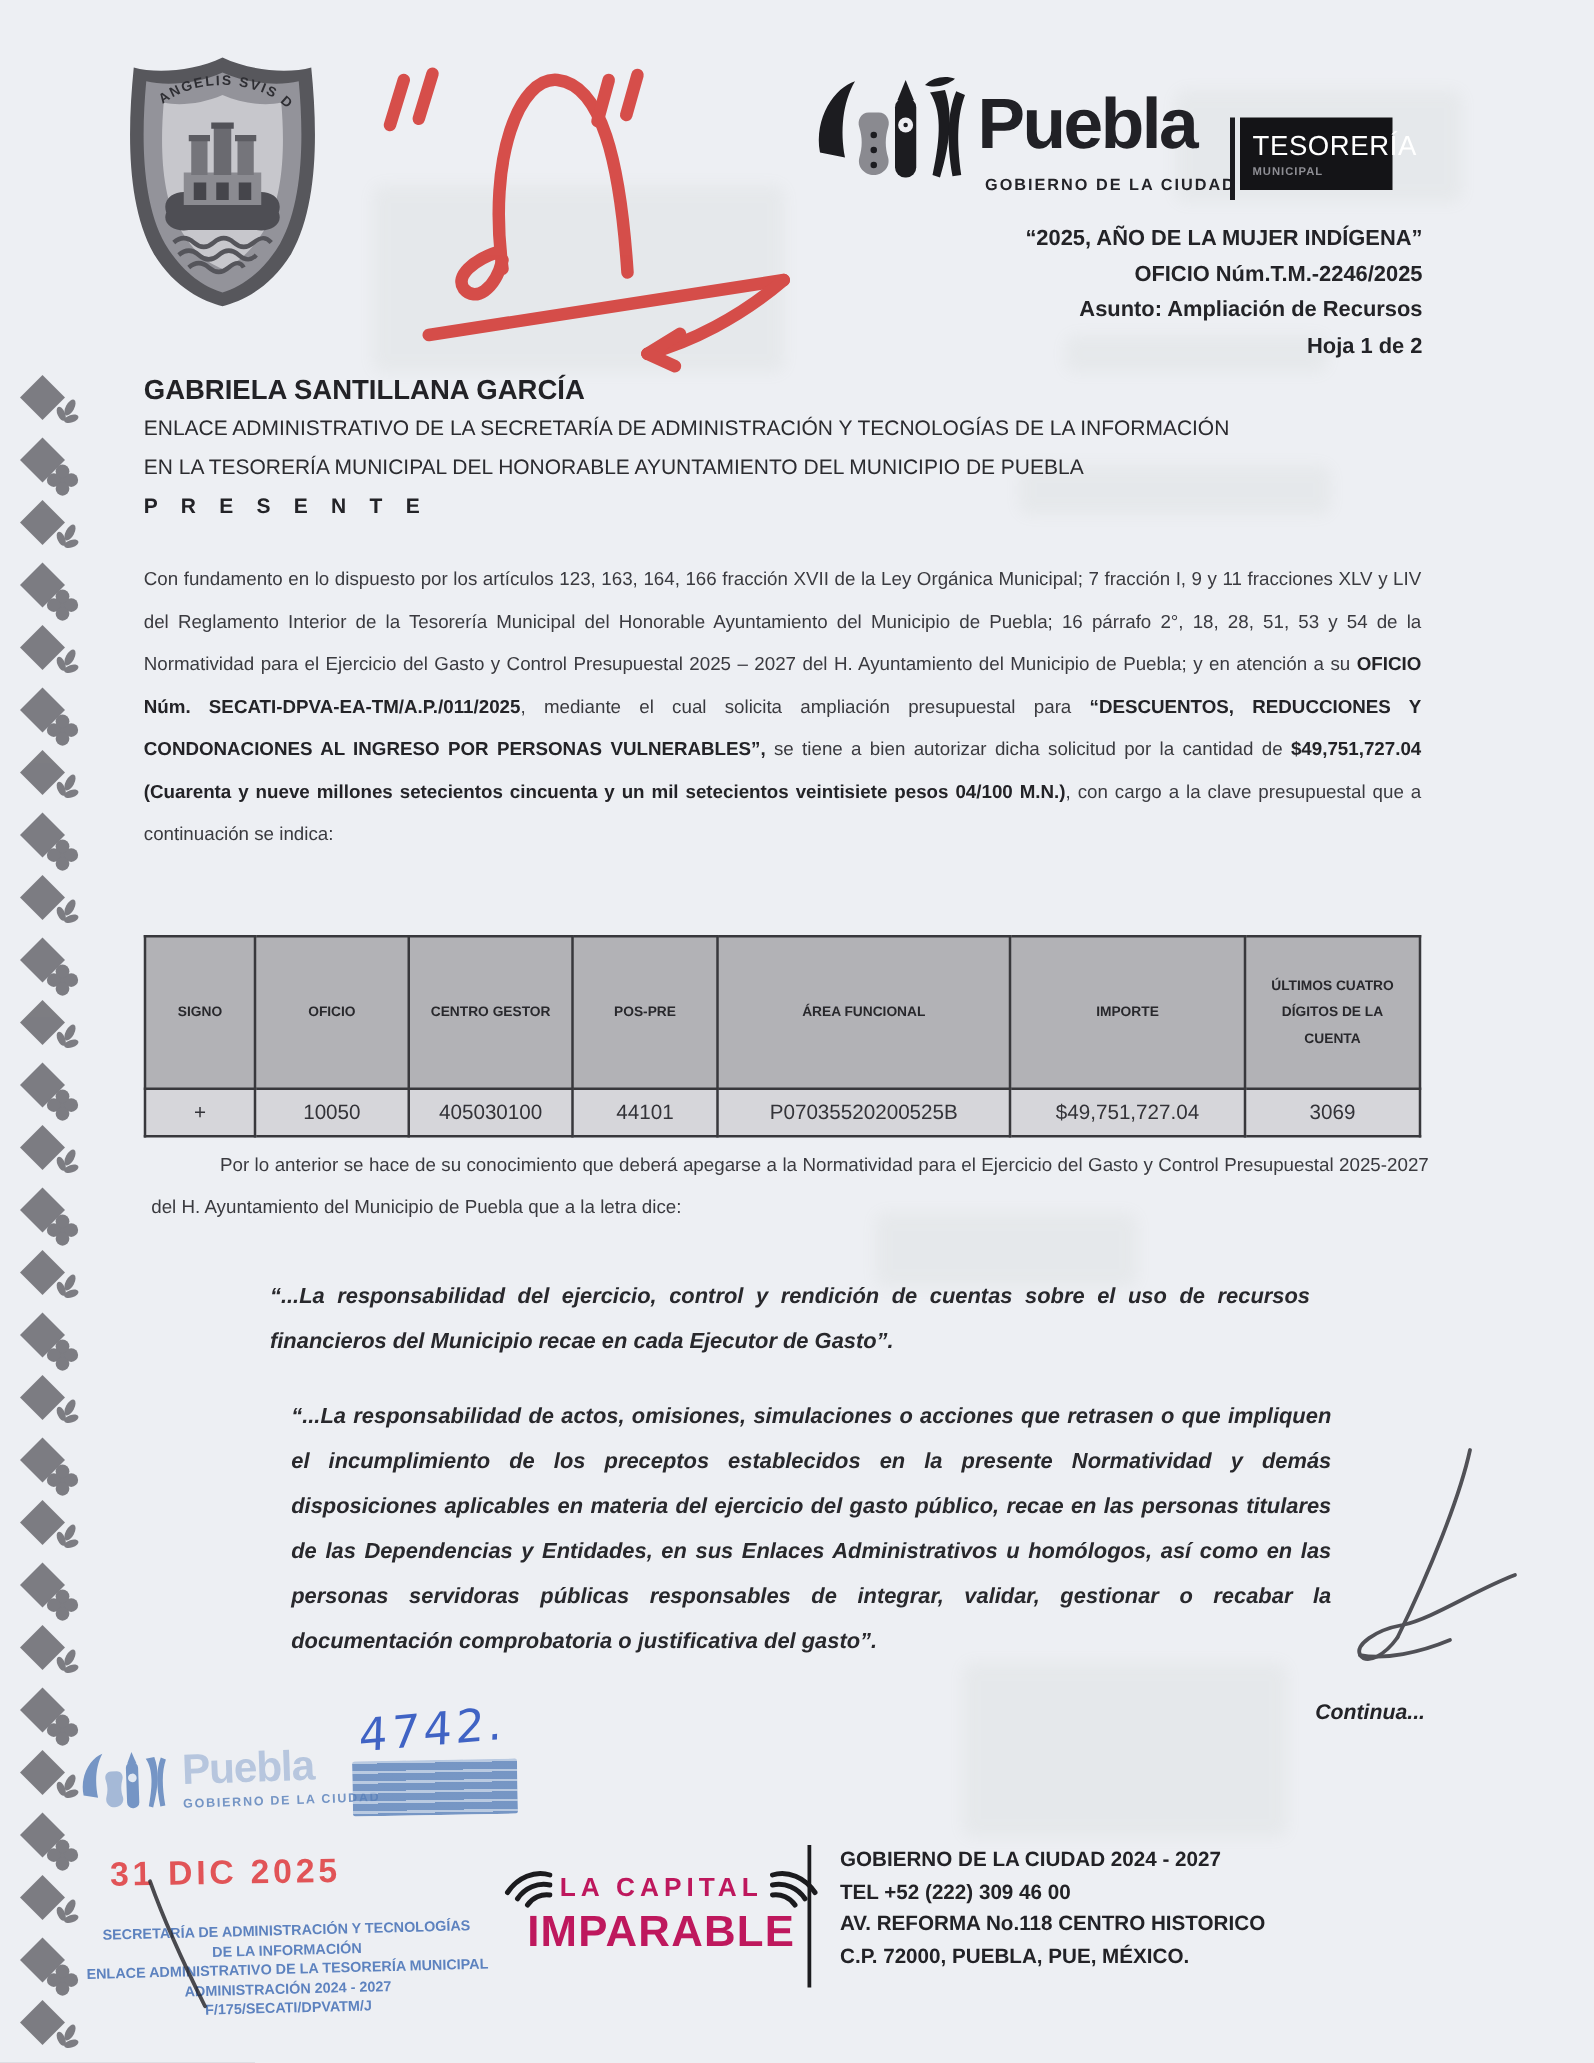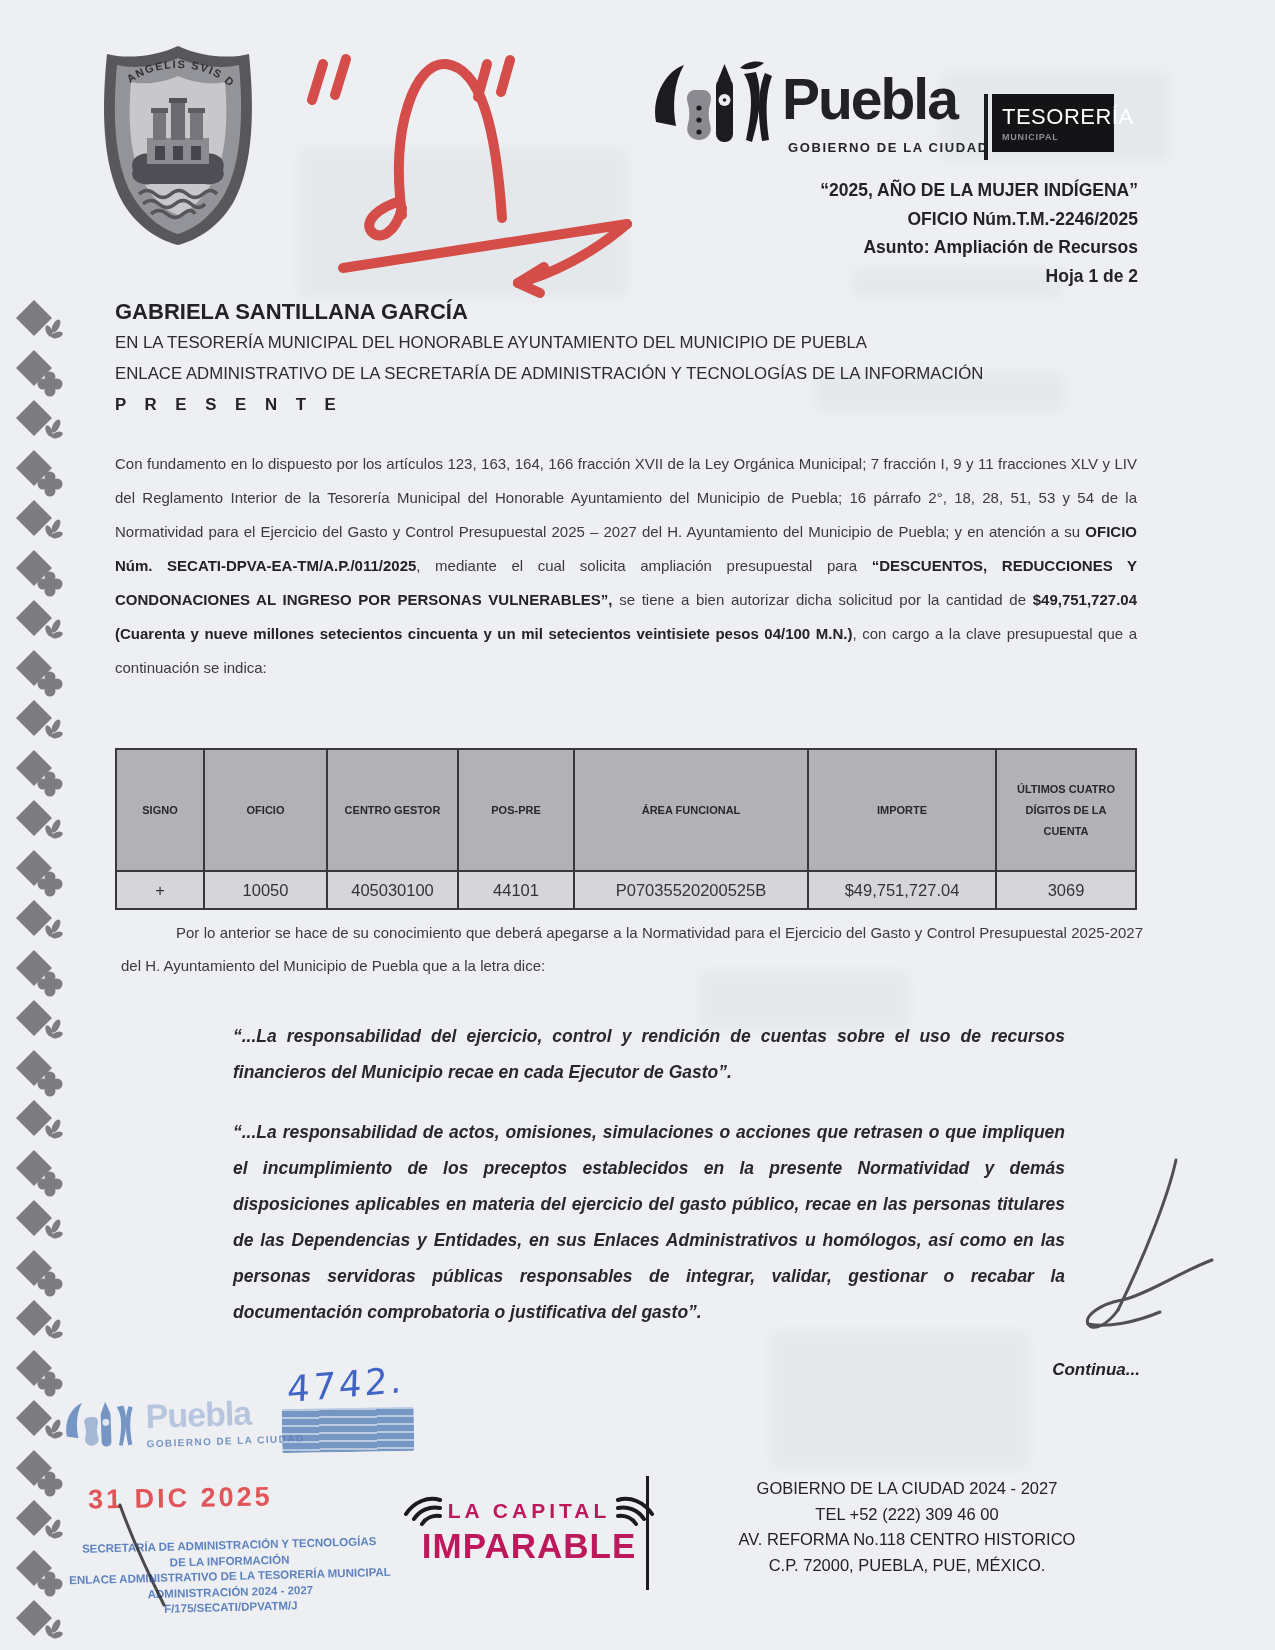--- a/index.html
+++ b/index.html
@@ -49,21 +49,21 @@
   .stamp-blue{color:#5b82bb;}
   .stamp-rect{background:#5b82bb;opacity:.8;border-radius:2px;
     background-image:repeating-linear-gradient(180deg, rgba(255,255,255,.5) 0 2px, rgba(70,110,170,.1) 2px 8px);}
   .date-stamp{color:#e0474a;font-weight:700;font-size:27px;letter-spacing:3px;transform:rotate(-1deg);opacity:.92;}
   .office-stamp{width:350px;text-align:center;font-weight:700;font-size:11.5px;line-height:15.5px;color:#4a74b8;transform:rotate(-1.5deg);opacity:.88;}
 
   .slogan{display:flex;flex-direction:column;align-items:center;color:#be185d;}
   .slogan-top{display:flex;align-items:center;gap:6px;font-weight:700;font-size:21px;letter-spacing:4px;}
   .slogan-bottom{font-weight:700;font-size:35px;letter-spacing:1px;margin-top:-2px;}
   .footer-divider{background:#1c1c1f;width:3px;height:114px;}
-  .footer-address{font-weight:400;font-size:16.5px;line-height:25.5px;color:#222226;text-align:center;}
+  .footer-address{font-weight:700;font-size:16.5px;line-height:25.5px;color:#222226;}
 </style>
 </head>
 <body>
 
 <div class="page">
 
   <div class="ghost" style="left:298px;top:148px;width:330px;height:150px;"></div>
   <div class="ghost" style="left:940px;top:72px;width:230px;height:90px;"></div>
   <div class="ghost" style="left:852px;top:268px;width:210px;height:30px;"></div>
   <div class="ghost" style="left:815px;top:372px;width:250px;height:40px;"></div>
@@ -405,22 +405,22 @@
 
   <div class="abs hdr-block" style="right:137px;top:176px;width:600px;">
     <div>“2025, AÑO DE LA MUJER INDÍGENA”</div>
     <div>OFICIO Núm.T.M.-2246/2025</div>
     <div>Asunto: Ampliación de Recursos</div>
     <div>Hoja 1 de 2</div>
   </div>
 
   <div class="abs recipient" style="left:115px;top:296px;width:1030px;">
     <div class="name">GABRIELA SANTILLANA GARCÍA</div>
+    <div>ENLACE ADMINISTRATIVO DE LA SECRETARÍA DE ADMINISTRACIÓN Y TECNOLOGÍAS DE LA INFORMACIÓN</div>
     <div>EN LA TESORERÍA MUNICIPAL DEL HONORABLE AYUNTAMIENTO DEL MUNICIPIO DE PUEBLA</div>
-    <div>ENLACE ADMINISTRATIVO DE LA SECRETARÍA DE ADMINISTRACIÓN Y TECNOLOGÍAS DE LA INFORMACIÓN</div>
     <div class="pres">P R E S E N T E</div>
   </div>
 
   <div class="abs bodytext" style="left:115px;top:447px;width:1022px;"><span>Con fundamento en lo dispuesto por los artículos 123, 163, 164, 166 fracción XVII de la Ley Orgánica Municipal; 7 fracción I, 9 y 11 fracciones XLV y LIV del Reglamento Interior de la Tesorería Municipal del Honorable Ayuntamiento del Municipio de Puebla; 16 párrafo 2°, 18, 28, 51, 53 y 54 de la Normatividad para el Ejercicio del Gasto y Control Presupuestal 2025 – 2027 del H. Ayuntamiento del Municipio de Puebla; y en atención a su </span><span class="b">OFICIO Núm. SECATI-DPVA-EA-TM/A.P./011/2025</span><span>, mediante el cual solicita ampliación presupuestal para </span><span class="b">“DESCUENTOS, REDUCCIONES Y CONDONACIONES AL INGRESO POR PERSONAS VULNERABLES”,</span><span> se tiene a bien autorizar dicha solicitud por la cantidad de </span><span class="b">$49,751,727.04 (Cuarenta y nueve millones setecientos cincuenta y un mil setecientos veintisiete pesos 04/100 M.N.)</span><span>, con cargo a la clave presupuestal que a continuación se indica:</span></div>
 
   <table class="clave abs" style="left:115px;top:748px;">
     <colgroup>
       <col style="width:88px">
         <col style="width:123px">
         <col style="width:131px">
@@ -446,21 +446,21 @@
       <td>44101</td>
       <td>P07035520200525B</td>
       <td>$49,751,727.04</td>
       <td>3069</td>
     </tr>
   </tbody>
     </table>
 
   <div class="abs bodytext indent" style="left:121px;top:916px;width:1022px;line-height:33px;">Por lo anterior se hace de su conocimiento que deberá apegarse a la Normatividad para el Ejercicio del Gasto y Control Presupuestal 2025-2027 del H. Ayuntamiento del Municipio de Puebla que a la letra dice:</div>
 
-  <div class="abs quote" style="left:233px;top:1018px;width:832px;">“...La responsabilidad del ejercicio, control y rendición de cuentas sobre el uso de recursos financieros del Municipio recae en cada Ejecutor de Gasto”.</div>
+  <div class="abs quote" style="left:216px;top:1018px;width:832px;">“...La responsabilidad del ejercicio, control y rendición de cuentas sobre el uso de recursos financieros del Municipio recae en cada Ejecutor de Gasto”.</div>
   <div class="abs quote" style="left:233px;top:1114px;width:832px;">“...La responsabilidad de actos, omisiones, simulaciones o acciones que retrasen o que impliquen el incumplimiento de los preceptos establecidos en la presente Normatividad y demás disposiciones aplicables en materia del ejercicio del gasto público, recae en las personas titulares de las Dependencias y Entidades, en sus Enlaces Administrativos u homólogos, así como en las personas servidoras públicas responsables de integrar, validar, gestionar o recabar la documentación comprobatoria o justificativa del gasto”.</div>
 
   <svg class="abs" style="left:1048px;top:1152px;" width="170" height="185" viewBox="0 0 170 185">
     <g stroke="#3f3f45" stroke-width="3" stroke-linecap="round" fill="none" opacity="0.9">
       <path d="M128 8 C120 45 96 105 70 158"></path>
       <path d="M70 158 C60 172 46 180 40 172 C36 164 52 152 74 148 C98 143 132 120 164 108"></path>
       <path d="M40 172 C60 176 88 170 112 160"></path>
     </g>
   </svg>
 

